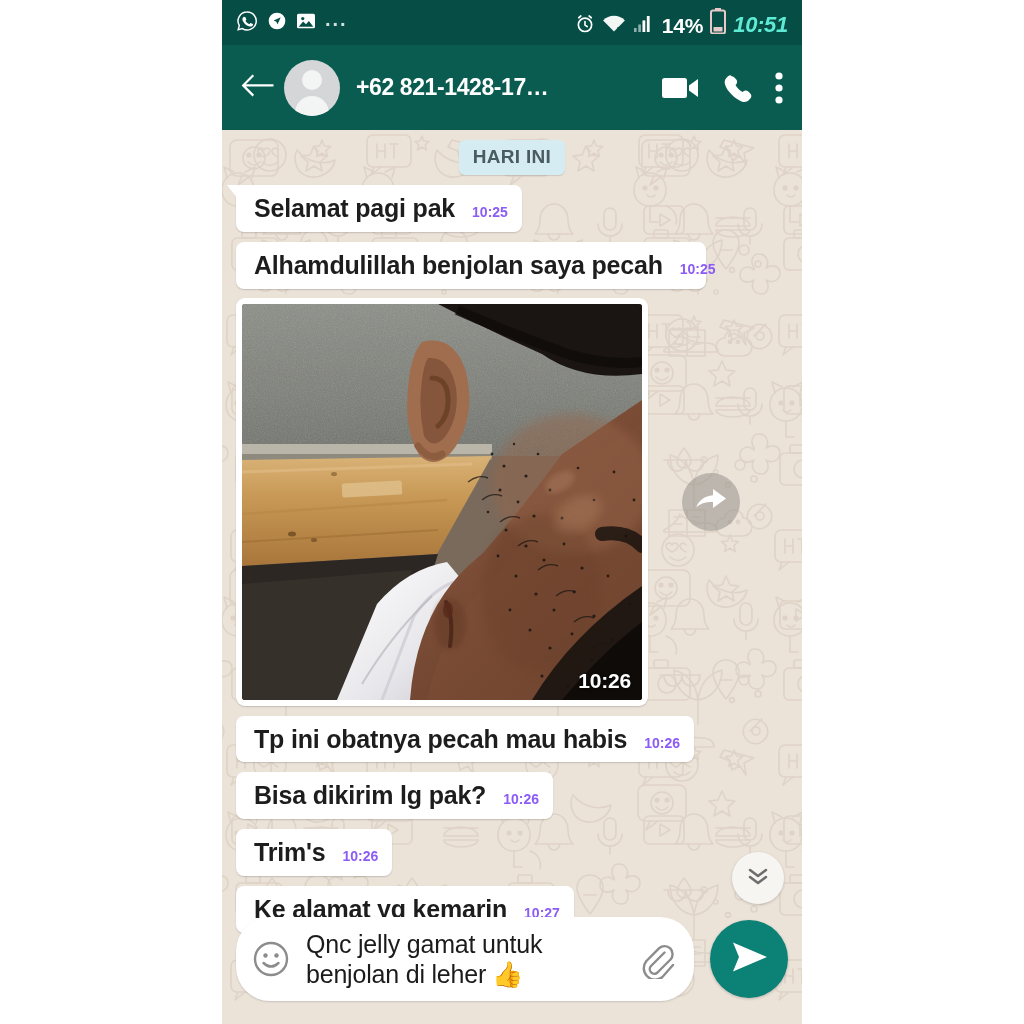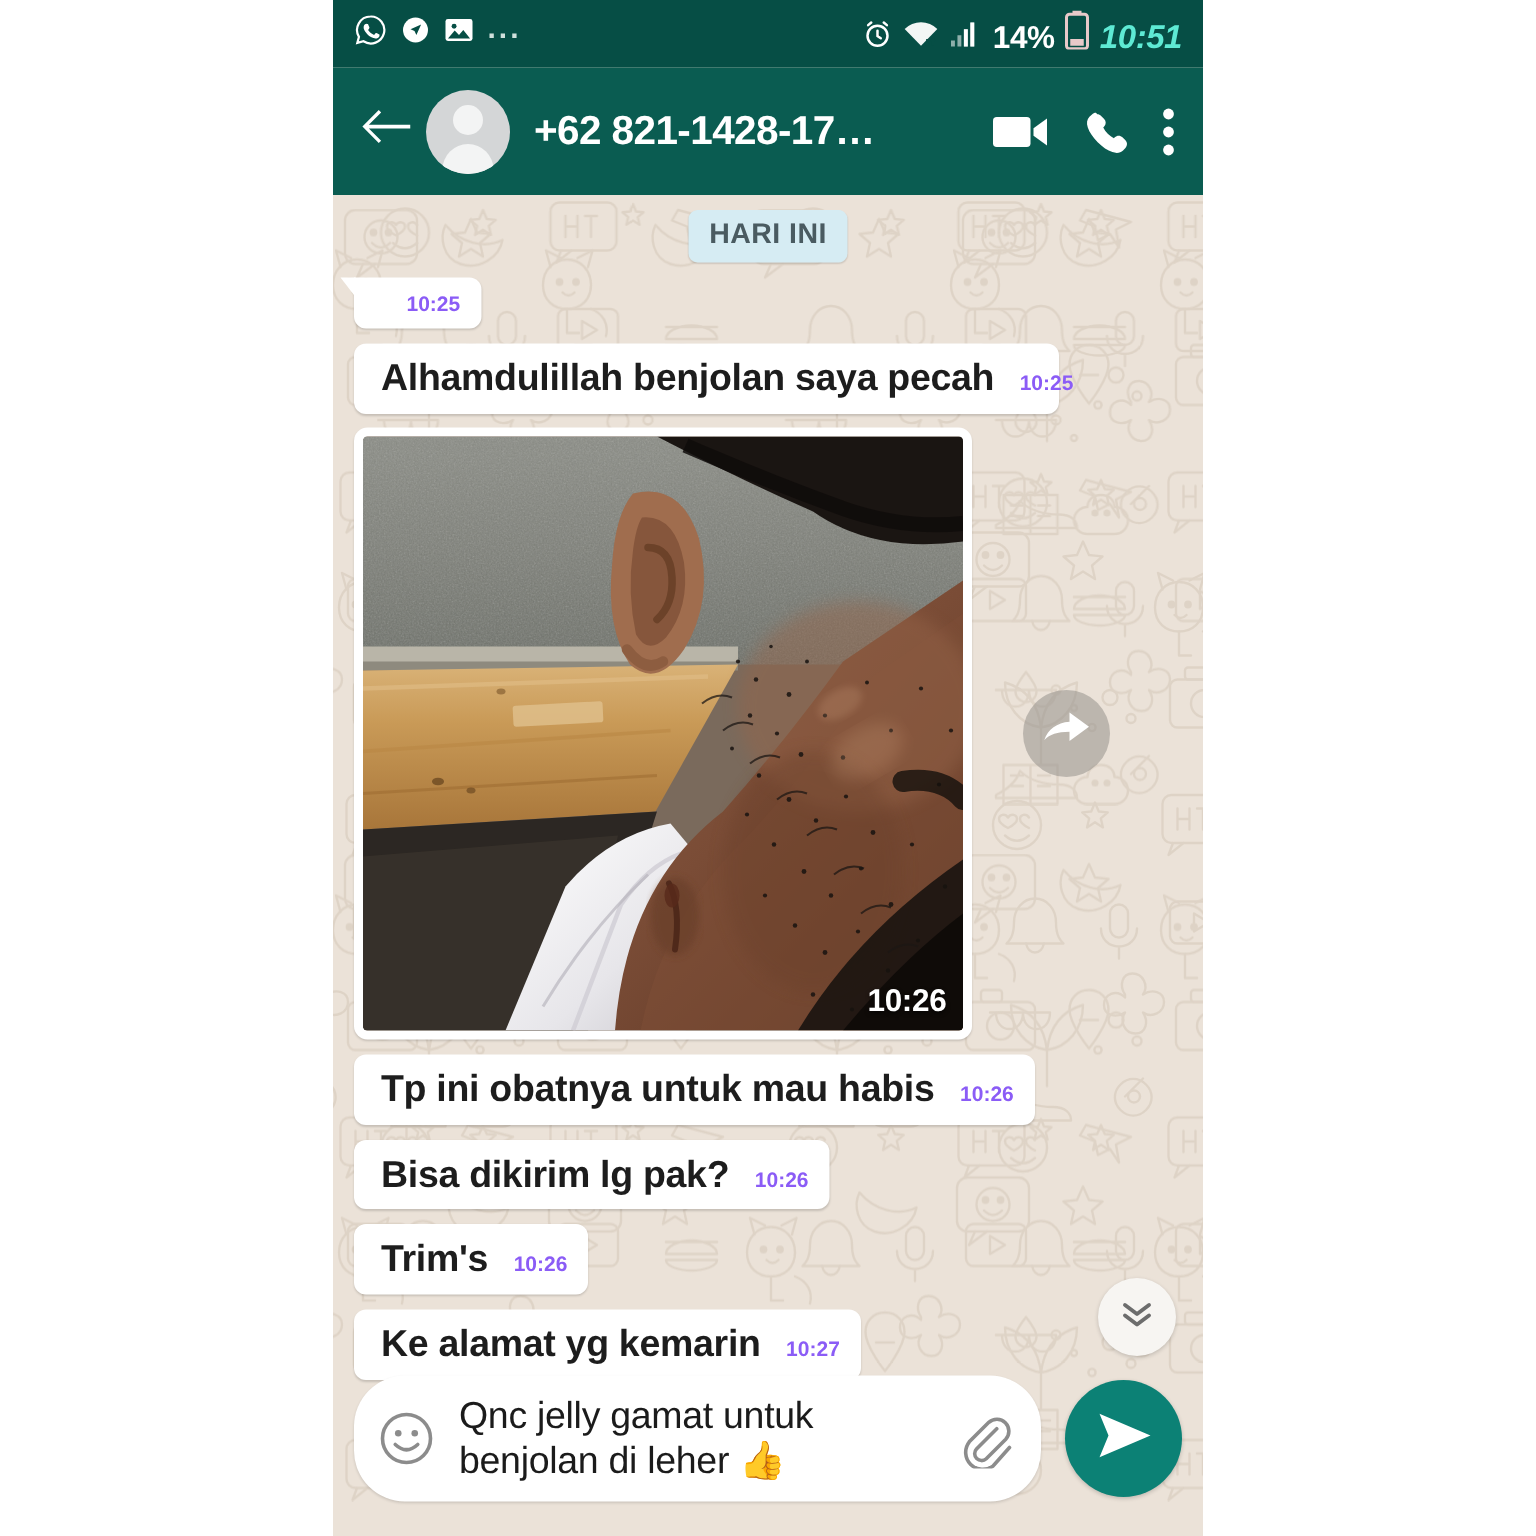--- a/index.html
+++ b/index.html
@@ -80,21 +80,21 @@
   }
   .av-body {
     width: 34px; height: 20px; border-radius: 17px 17px 0 0;
     background: #f3f4f4; margin-bottom: 0;
   }
   .hdr-avatar-inner { position: relative; width:56px; height:56px; display:flex; align-items:flex-end; justify-content:center; }
   .hdr-title {
     flex: 1;
     margin-left: 16px;
     color: #ffffff;
-    font-size: 27px;
+    font-size: 23px;
     font-weight: 600;
     letter-spacing: -0.4px;
     white-space: nowrap;
     overflow: hidden;
     cursor: pointer;
   }
   .hdr-actions { display: flex; align-items: center; gap: 22px; padding-right: 4px; }
   .hdr-btn { cursor: pointer; display:flex; align-items:center; }
 
   
@@ -465,20 +465,21 @@
       </div>
 
       <div class="chat-inner">
 
         <div class="date-wrap">
           <span class="date-badge">HARI INI</span>
         </div>
 
         <div class="row">
           <div class="bubble first">
+            <span class="msg-text">Selamat pagi pak</span>
             <span class="msg-time">10:25</span>
           </div>
         </div>
 
         <div class="row">
           <div class="bubble">
             <span class="msg-text">Alhamdulillah benjolan saya pecah</span>
             <span class="msg-time">10:25</span>
           </div>
         </div>
@@ -632,21 +633,21 @@
             <span>
               <svg width="34" height="30" viewBox="0 0 34 30">
                   <path fill="#ffffff" d="M19 4v6.2C10.6 10.8 4.6 15.3 2.2 22.4c3.8-3.7 8.4-5.5 16.8-5.5V23l13-9.5L19 4Z"></path>
                 </svg>
             </span>
           </div>
         </div>
 
         <div class="row">
           <div class="bubble">
-            <span class="msg-text">Tp ini obatnya untuk mau habis</span>
+            <span class="msg-text">Tp ini obatnya pecah mau habis</span>
             <span class="msg-time">10:26</span>
           </div>
         </div>
 
         <div class="row">
           <div class="bubble">
             <span class="msg-text">Bisa dikirim lg pak?</span>
             <span class="msg-time">10:26</span>
           </div>
         </div>

